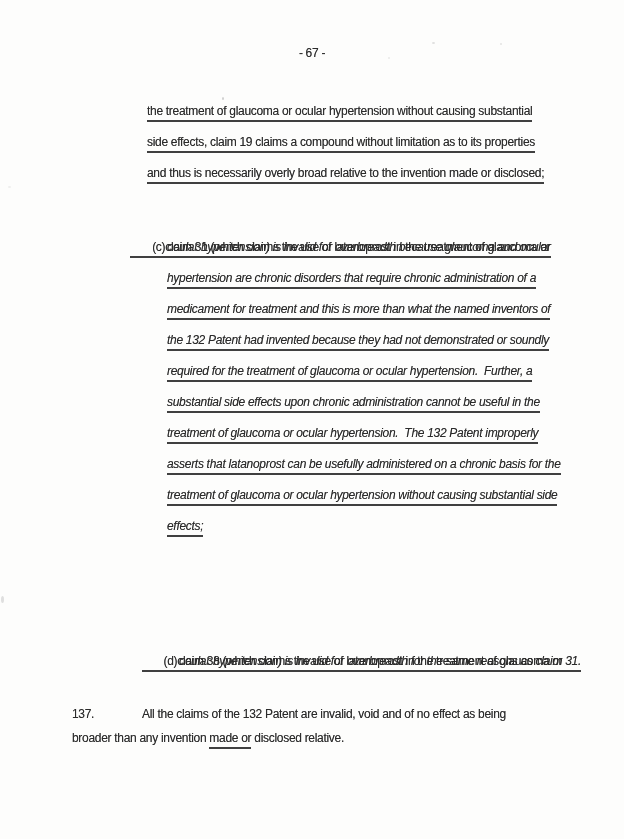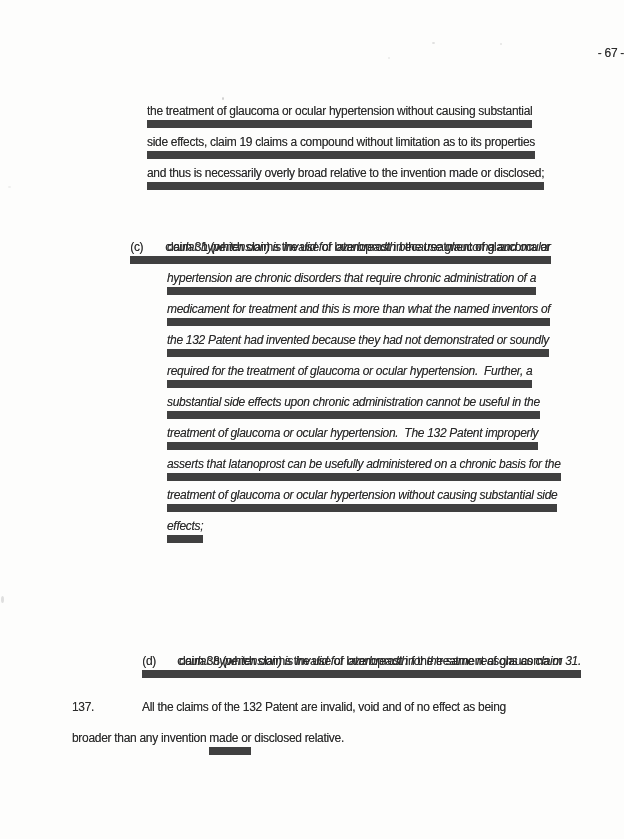--- a/index.html
+++ b/index.html
@@ -13,40 +13,41 @@
     letter-spacing: -0.3px;
     color: #2b2b2b;
     overflow: hidden;
     text-shadow: 0 0 0.5px rgba(40,40,40,0.55);
   }
   .page-number {
     position: absolute;
     top: 44px;
     left: 0;
     width: 624px;
-    text-align: right;
+    text-align: center;
     line-height: 18px;
   }
   .block { position: absolute; }
   .block-cont { left: 147px; top: 96px; }
   .block-c    { left: 112px; top: 201px; }
   .block-d    { left: 124px; top: 615px; }
   .block-137  { left: 72px;  top: 692px; }
   .line {
     height: 31px;
     line-height: 31px;
     white-space: pre;
   }
   .u {
-    border-bottom: 8px solid #404040;
+    border-bottom: 2px solid #404040;
     padding-bottom: 2px;
+    text-align: right;
   }
   .hang { display: inline-block; width: 35px; }
   .indent { margin-left: 55px; font-style: italic; }
-  .num { display: inline-block; width: 70px; }
+  .num { display: inline-block; width: 70px; margin-top: 7px; }
   .speck {
     position: absolute;
     background: #9a9a9a;
     border-radius: 50%;
   }
   .s1 { left: 432px; top: 42px; width: 3px; height: 2px; opacity: .30; }
   .s2 { left: 500px; top: 43px; width: 2px; height: 2px; opacity: .25; }
   .s3 { left: 222px; top: 97px; width: 2px; height: 3px; opacity: .45; }
   .s4 { left: 8px;   top: 186px; width: 3px; height: 2px; opacity: .15; }
   .s5 { left: 1px;   top: 596px; width: 3px; height: 7px; opacity: .30; }

